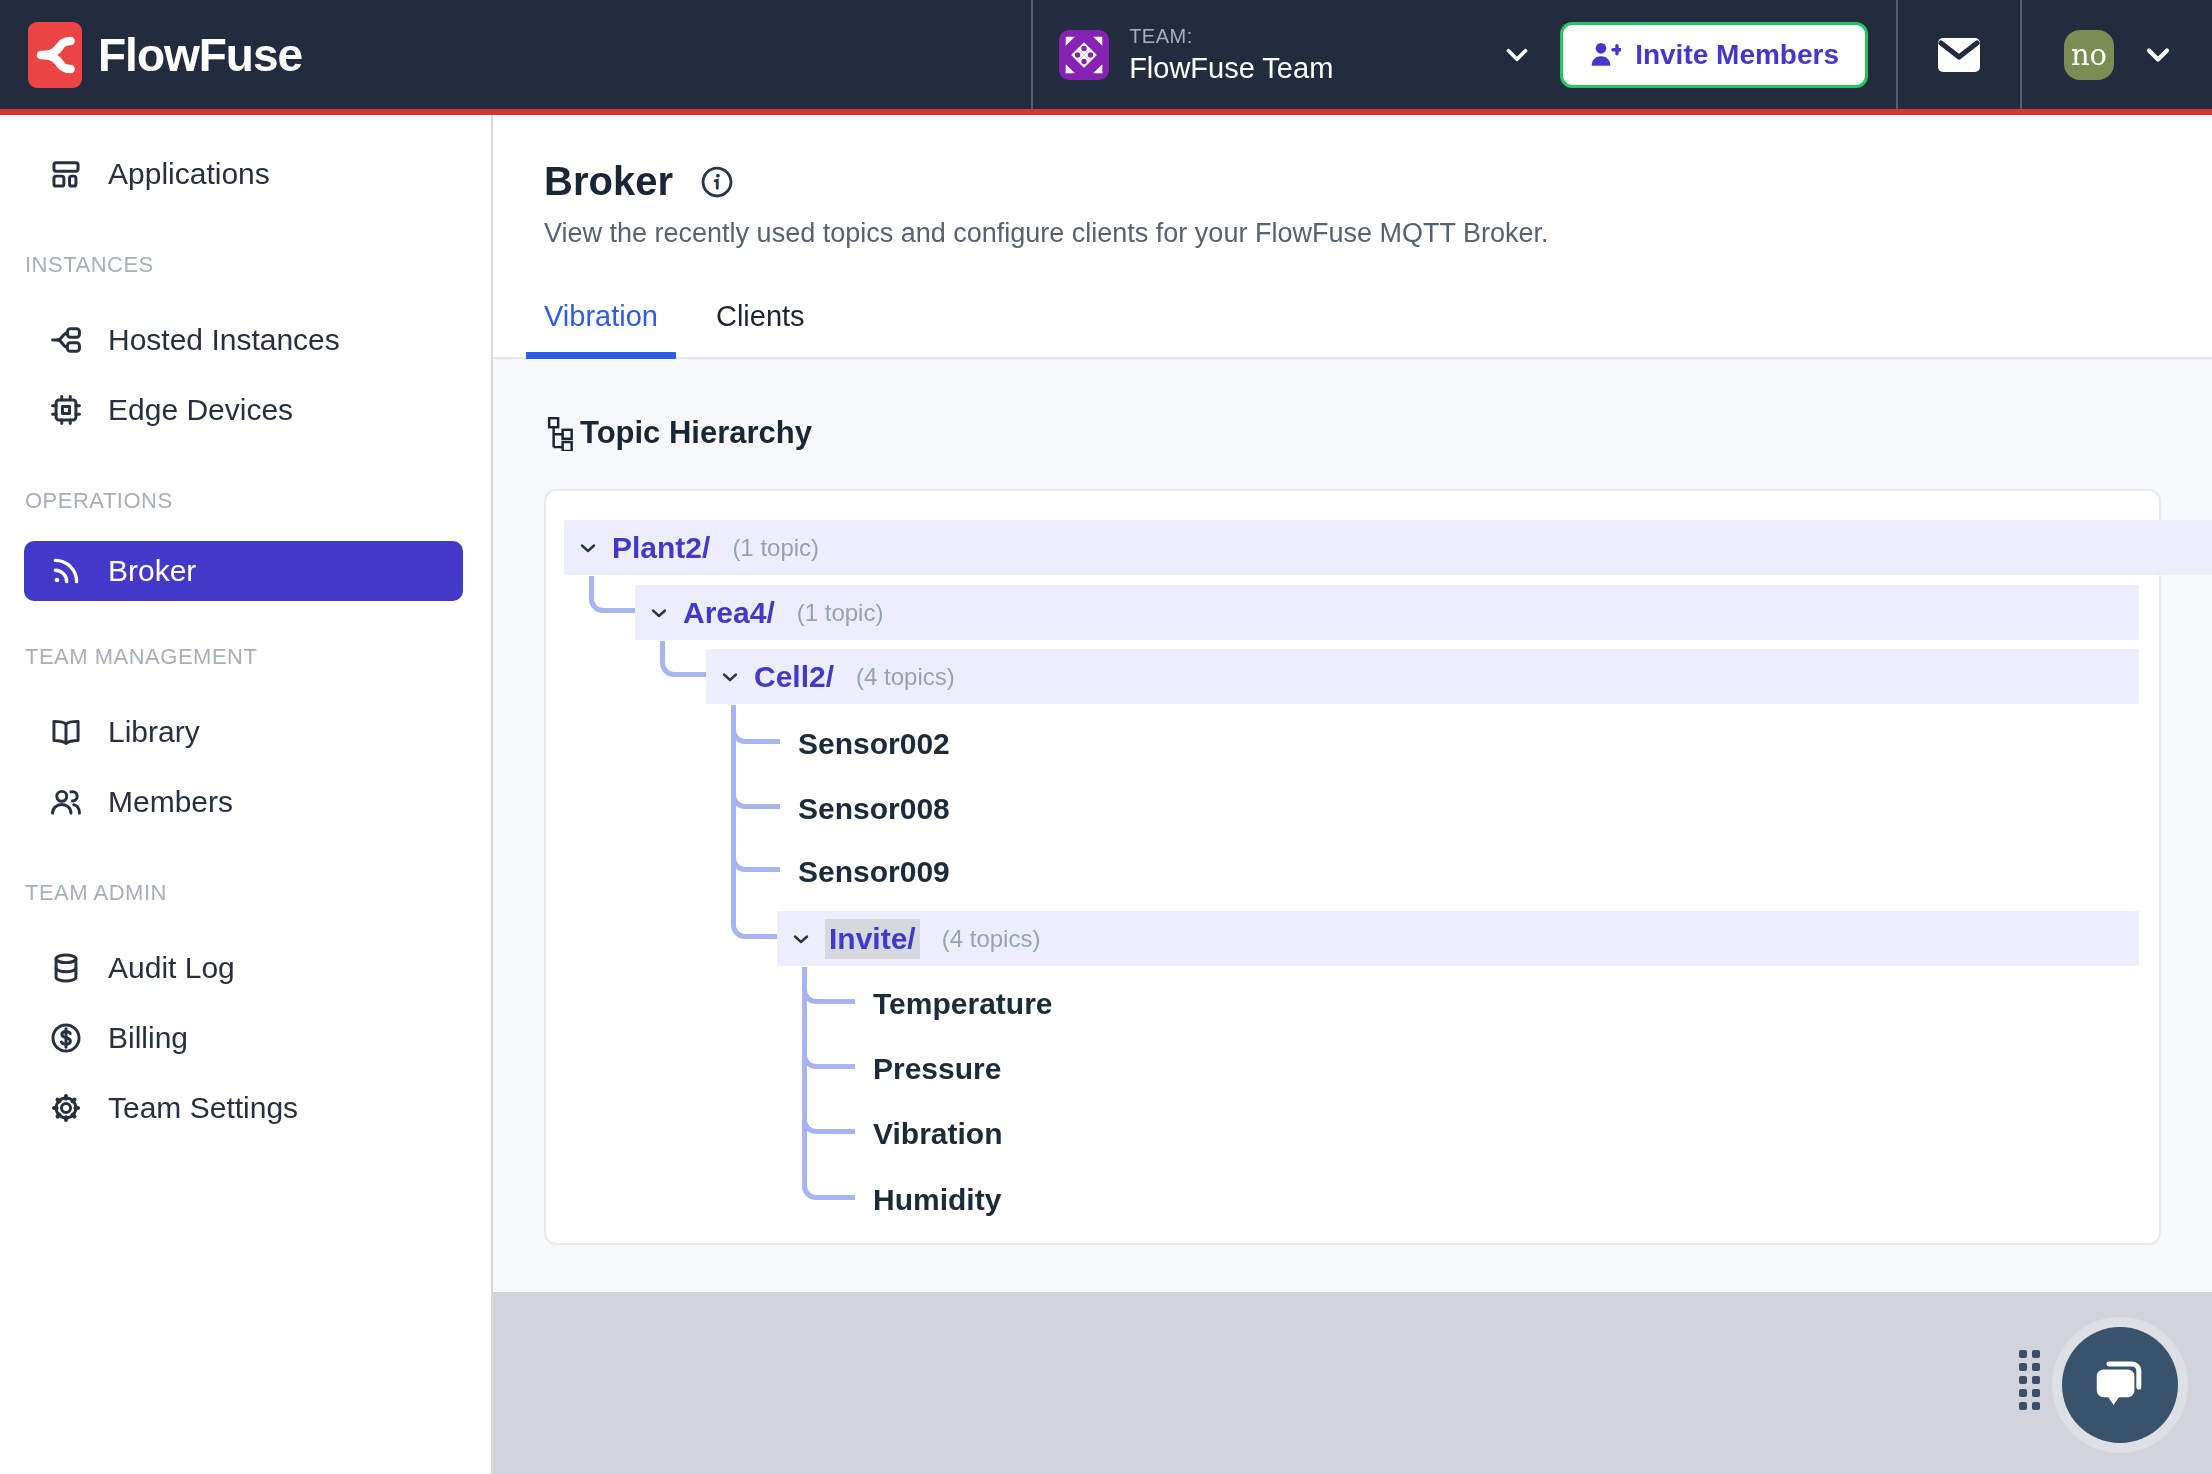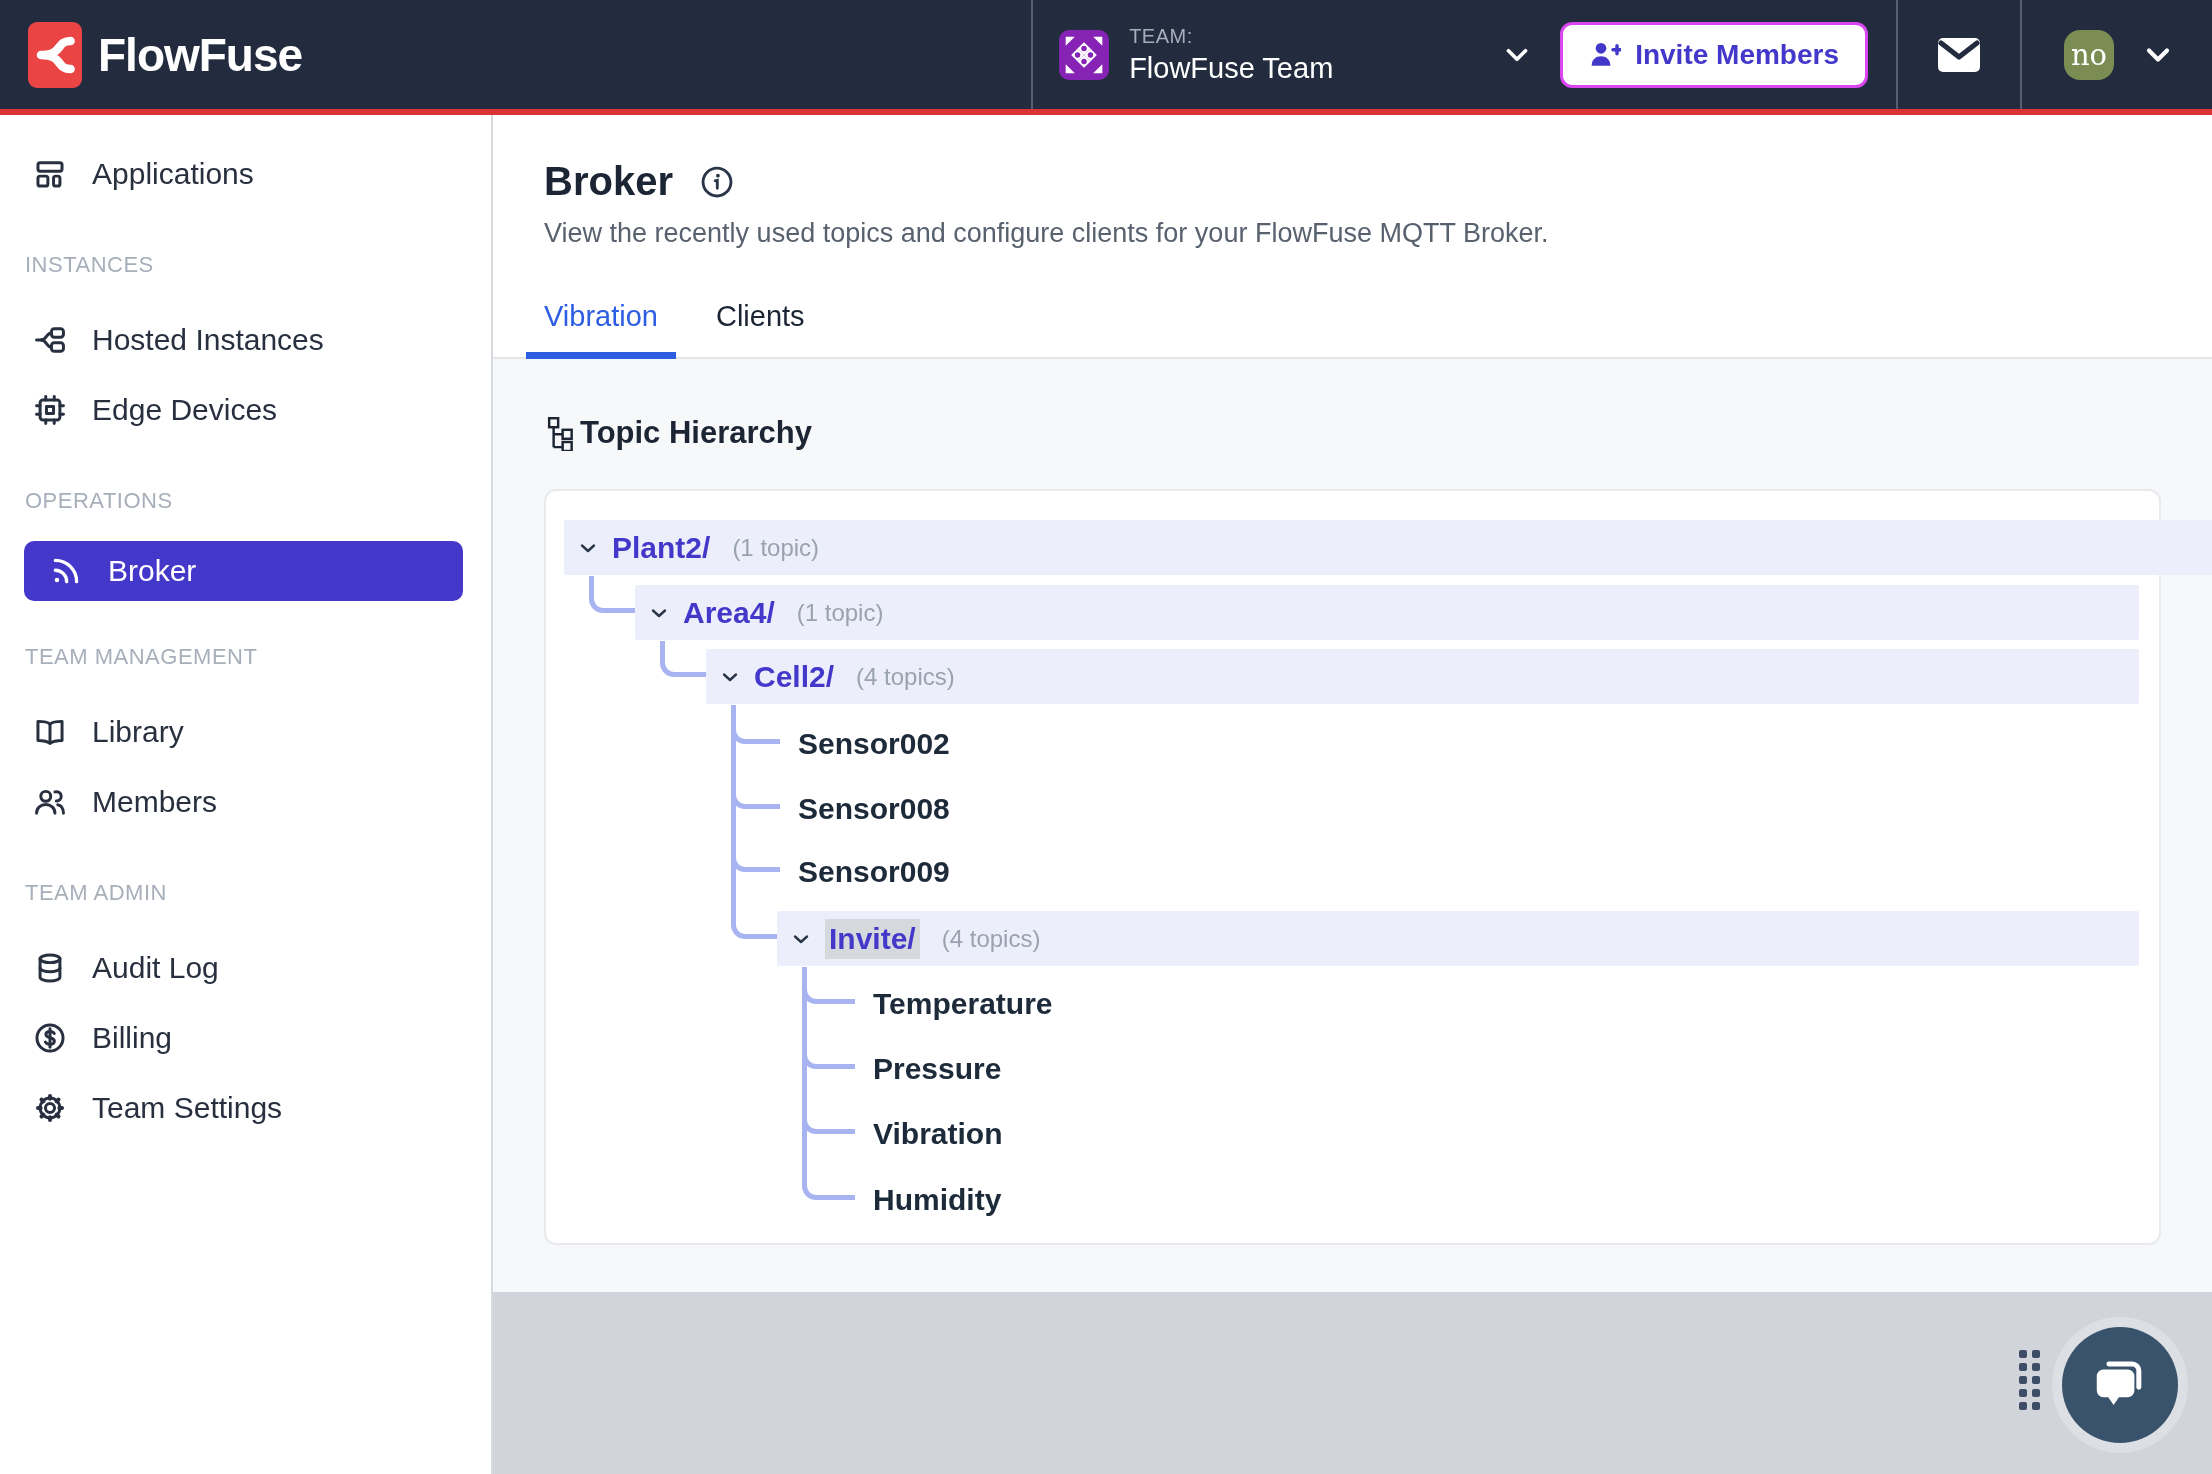--- a/index.html
+++ b/index.html
@@ -12,38 +12,38 @@
               display:flex; align-items:center; justify-content:center; flex:0 0 auto; }
   .brand { color:#ffffff; font-size:46px; font-weight:700; letter-spacing:-1px; margin-left:16px; }
   .nav-spacer { flex:1; }
   .nav-divider { width:2px; height:109px; background:#555F70; flex:0 0 auto; }
   .team-select { width:527px; height:109px; display:flex; align-items:center; padding:4px 26px; cursor:pointer; }
   .team-avatar { width:50px; height:50px; border-radius:10px; background:#8623B5; flex:0 0 auto;
                  display:flex; align-items:center; justify-content:center; }
   .team-texts { margin-left:20px; display:flex; flex-direction:column; gap:4px; flex:1; }
   .team-label { color:#A7AEBB; font-size:20px; letter-spacing:0.5px; }
   .team-name  { color:#ffffff; font-size:29px; font-weight:500; }
-  .invite-btn { height:66px; border-radius:12px; background:#ffffff; border:3px solid #d946ef;
+  .invite-btn { height:66px; border-radius:12px; background:#ffffff; border:3px solid #22c55e;
                 display:flex; align-items:center; gap:14px; padding:0 26px; margin-right:28px;
                 color:#4338CA; font-size:28px; font-weight:700; cursor:pointer; }
   .mail-section { width:122px; height:109px; display:flex; align-items:center; justify-content:center; cursor:pointer; }
   .user-section { height:109px; display:flex; align-items:center; padding:0 36px 0 42px; gap:26px; }
   .user-avatar { width:50px; height:50px; border-radius:16px; background:#7B8D53; color:#fff;
                  font-family:"DejaVu Serif", serif; font-size:29px; display:flex; align-items:center;
                  justify-content:center; cursor:pointer; }
   .red-bar { height:6px; background:#D93434; }
 
   
   .layout { display:flex; height:1359px; }
 
   
   .sidebar { width:493px; background:#ffffff; border-right:2px solid #D6DADF; padding-top:24px; flex:0 0 auto; }
   .side-section { height:60px; margin-top:26px; margin-bottom:10px; padding-left:25px;
                   display:flex; align-items:center; color:#A7AFBA; font-size:22px; letter-spacing:0.5px; }
-  .side-item { height:70px; display:flex; align-items:center; padding-left:32px; gap:24px;
+  .side-item { height:70px; display:flex; align-items:center; padding-left:48px; gap:24px;
                color:#28303F; font-size:30px; cursor:pointer; }
   .side-item .ic { width:36px; height:36px; flex:0 0 auto; display:flex; align-items:center; justify-content:center; }
   .side-item.active { height:60px; margin:5px 28px 5px 24px; padding-left:24px; border-radius:10px;
                       background:#4338CA; color:#ffffff; }
   .stroke-ic { stroke:#28303F; stroke-width:2.1; fill:none; stroke-linecap:round; stroke-linejoin:round; }
   .side-item.active .stroke-ic { stroke:#ffffff; }
 
   
   .main { flex:1; display:flex; flex-direction:column; min-width:0; }
   .page-head { position:relative; height:244px; background:#ffffff; border-bottom:2px solid #E4E6EA; padding-left:51px; }

